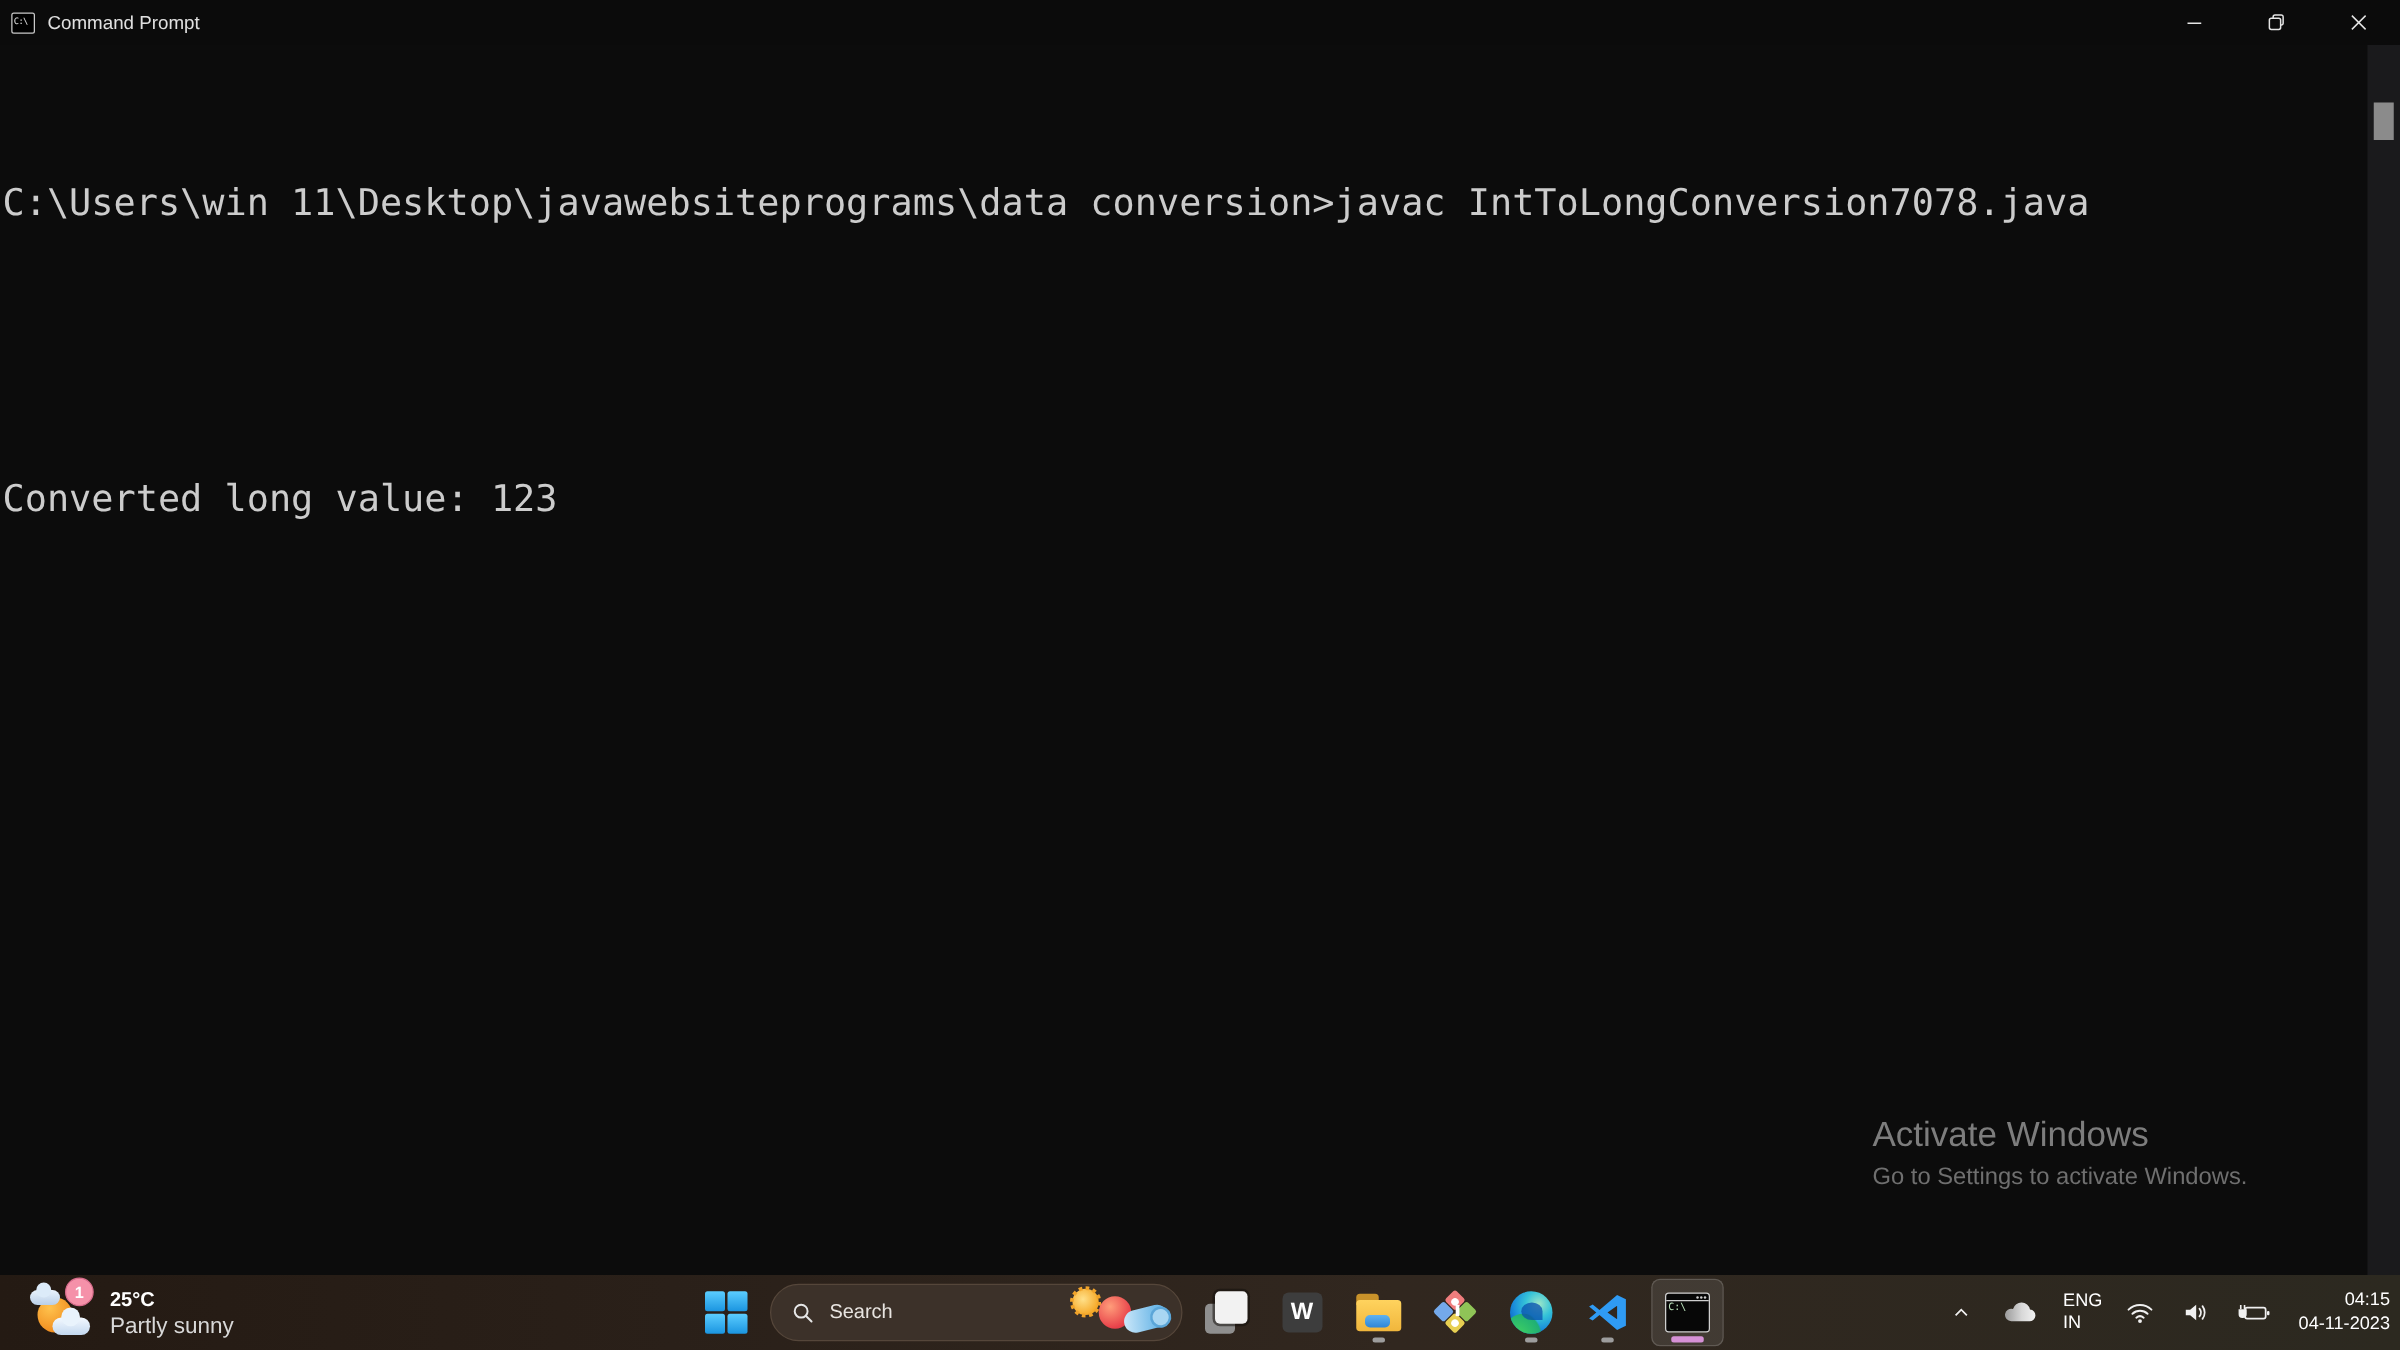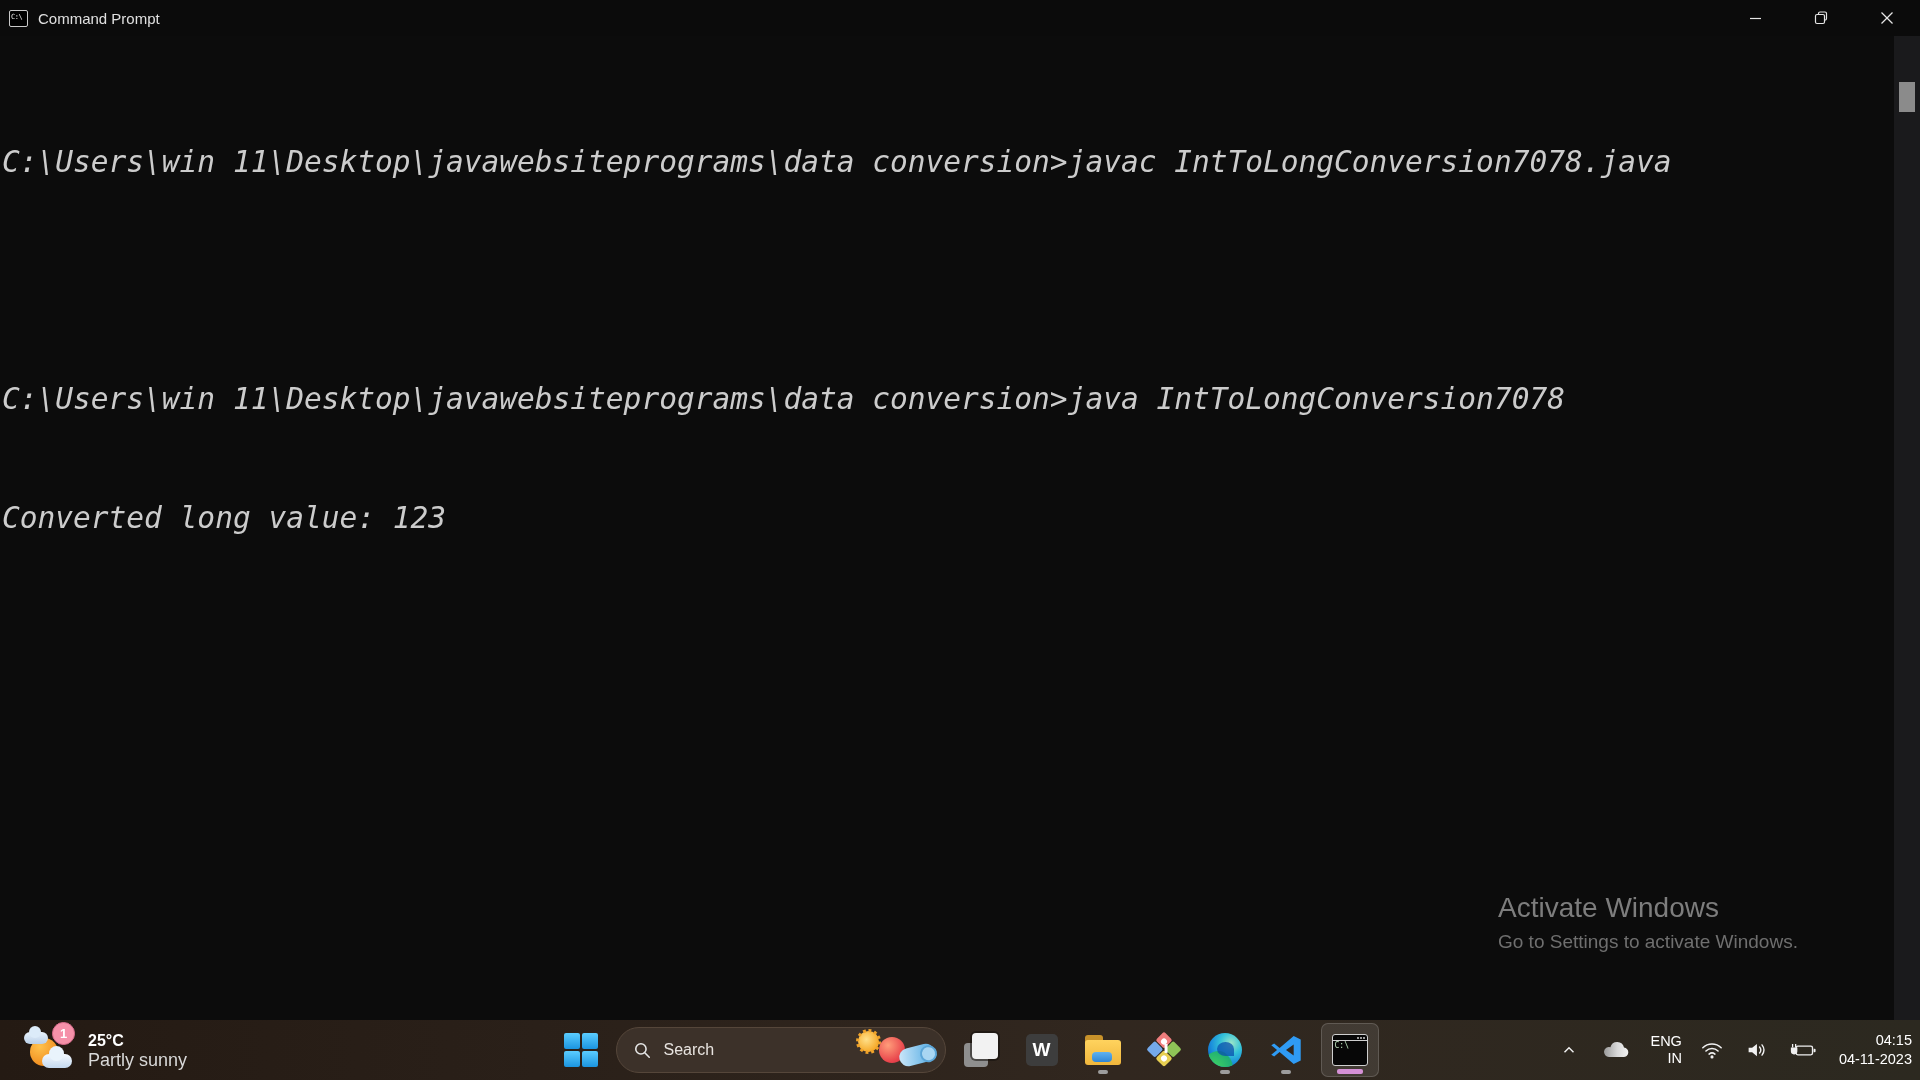--- a/index.html
+++ b/index.html
@@ -18,21 +18,21 @@
   .win-title { color:#e0e0e0; font-size:15px; }
   .window-controls { display:flex; height:36px; }
   .wc { width:66px; height:36px; background:transparent; border:none; display:flex;
         align-items:center; justify-content:center; cursor:pointer; }
   .wc svg { display:block; }
 
   
   .terminal { position:absolute; top:36px; left:0; width:1920px; height:984px; background:#0c0c0c; }
   .term-text { padding:28px 40px 0 2px; font-family:"DejaVu Sans Mono", monospace;
                font-size:29.5px; line-height:39.5px; color:#cccccc; white-space:pre; }
-  .tline { height:39.5px;font-style:italic; }
+  .tline { height:39.5px; }
   .cursor { display:inline-block; width:19px; height:14px; background:#f2f2f2;
             vertical-align:-2px; margin-left:3px; }
 
   .scrollbar { position:absolute; top:0; right:0; width:26px; height:984px; background:#1a1a1c; }
   .scroll-thumb { position:absolute; top:46px; left:5px; width:16px; height:30px; background:#8b8b8b; }
 
   .watermark { position:absolute; left:1498px; top:856px; }
   .wm-title { font-size:28px; color:#7d7d7d; font-weight:400; }
   .wm-sub { font-size:19px; color:#6f6f6f; margin-top:7px; }
 
@@ -134,21 +134,21 @@
   .term-art .bar { height:6px; border-bottom:1px solid #cfcfcf; display:flex; justify-content:flex-end;
                    align-items:center; gap:1px; padding-right:2px; }
   .term-art .bar i { width:2px; height:2px; background:#cfcfcf; border-radius:50%; }
   .term-art .body { font-family:"DejaVu Sans Mono", monospace; font-size:8px; color:#b9e0b9;
                    text-align:left; padding-left:2px; line-height:10px; }
 
   
   .tray { position:absolute; right:8px; top:0; height:60px; display:flex; align-items:center; gap:15px; }
   .tray-btn { background:transparent; border:none; display:flex; align-items:center; justify-content:center;
               cursor:pointer; color:#f0f0f0; padding:4px; border-radius:4px; }
-  .lang { text-align:right; color:#ffffff; font-size:14.5px; line-height:17px; }
+  .lang { text-align:left; color:#ffffff; font-size:14.5px; line-height:17px; }
   .clock { text-align:right; color:#ffffff; font-size:14.5px; line-height:19px; margin-left:4px; }
 </style>
 </head>
 <body>
 
 <div class="screen">
 
   <header class="titlebar">
     <div class="titlebar-left">
       <span class="cmd-icon">
@@ -174,21 +174,20 @@
           <line x1="12.5" y1="1.5" x2="1.5" y2="12.5" stroke="#e6e6e6" stroke-width="1.2"></line>
         </svg>
       </button>
     </div>
   </header>
 
   <main class="terminal">
     <div class="term-text">
       <div class="tline">C:\Users\win 11\Desktop\javawebsiteprograms\data conversion&gt;javac IntToLongConversion7078.java</div>
       <div class="tline"></div>
-      <div class="tline">C:\Users\win 11\Desktop\javawebsiteprograms\data conversion&gt;java IntToLongConversion7078</div>
       <div class="tline">Converted long value: 123</div>
       <div class="tline"></div>
     </div>
 
     <div class="watermark">
       <div class="wm-title">Activate Windows</div>
       <div class="wm-sub">Go to Settings to activate Windows.</div>
     </div>
 
     <div class="scrollbar">

